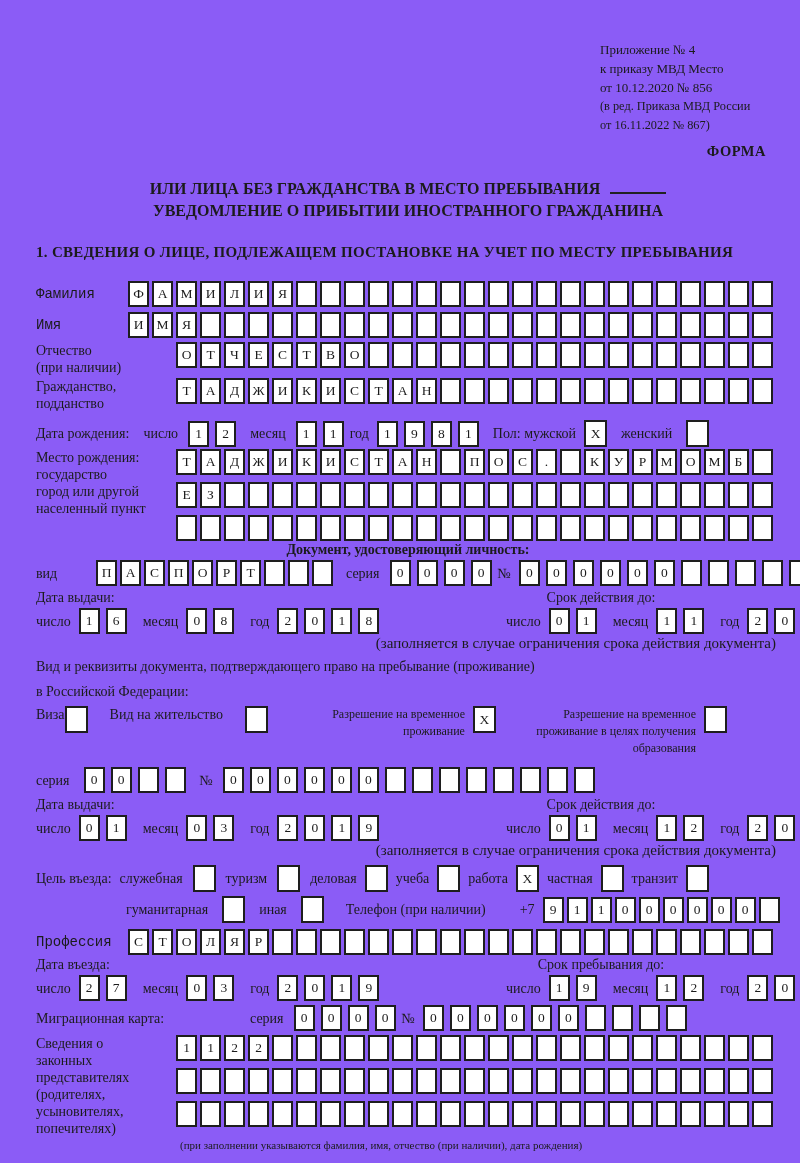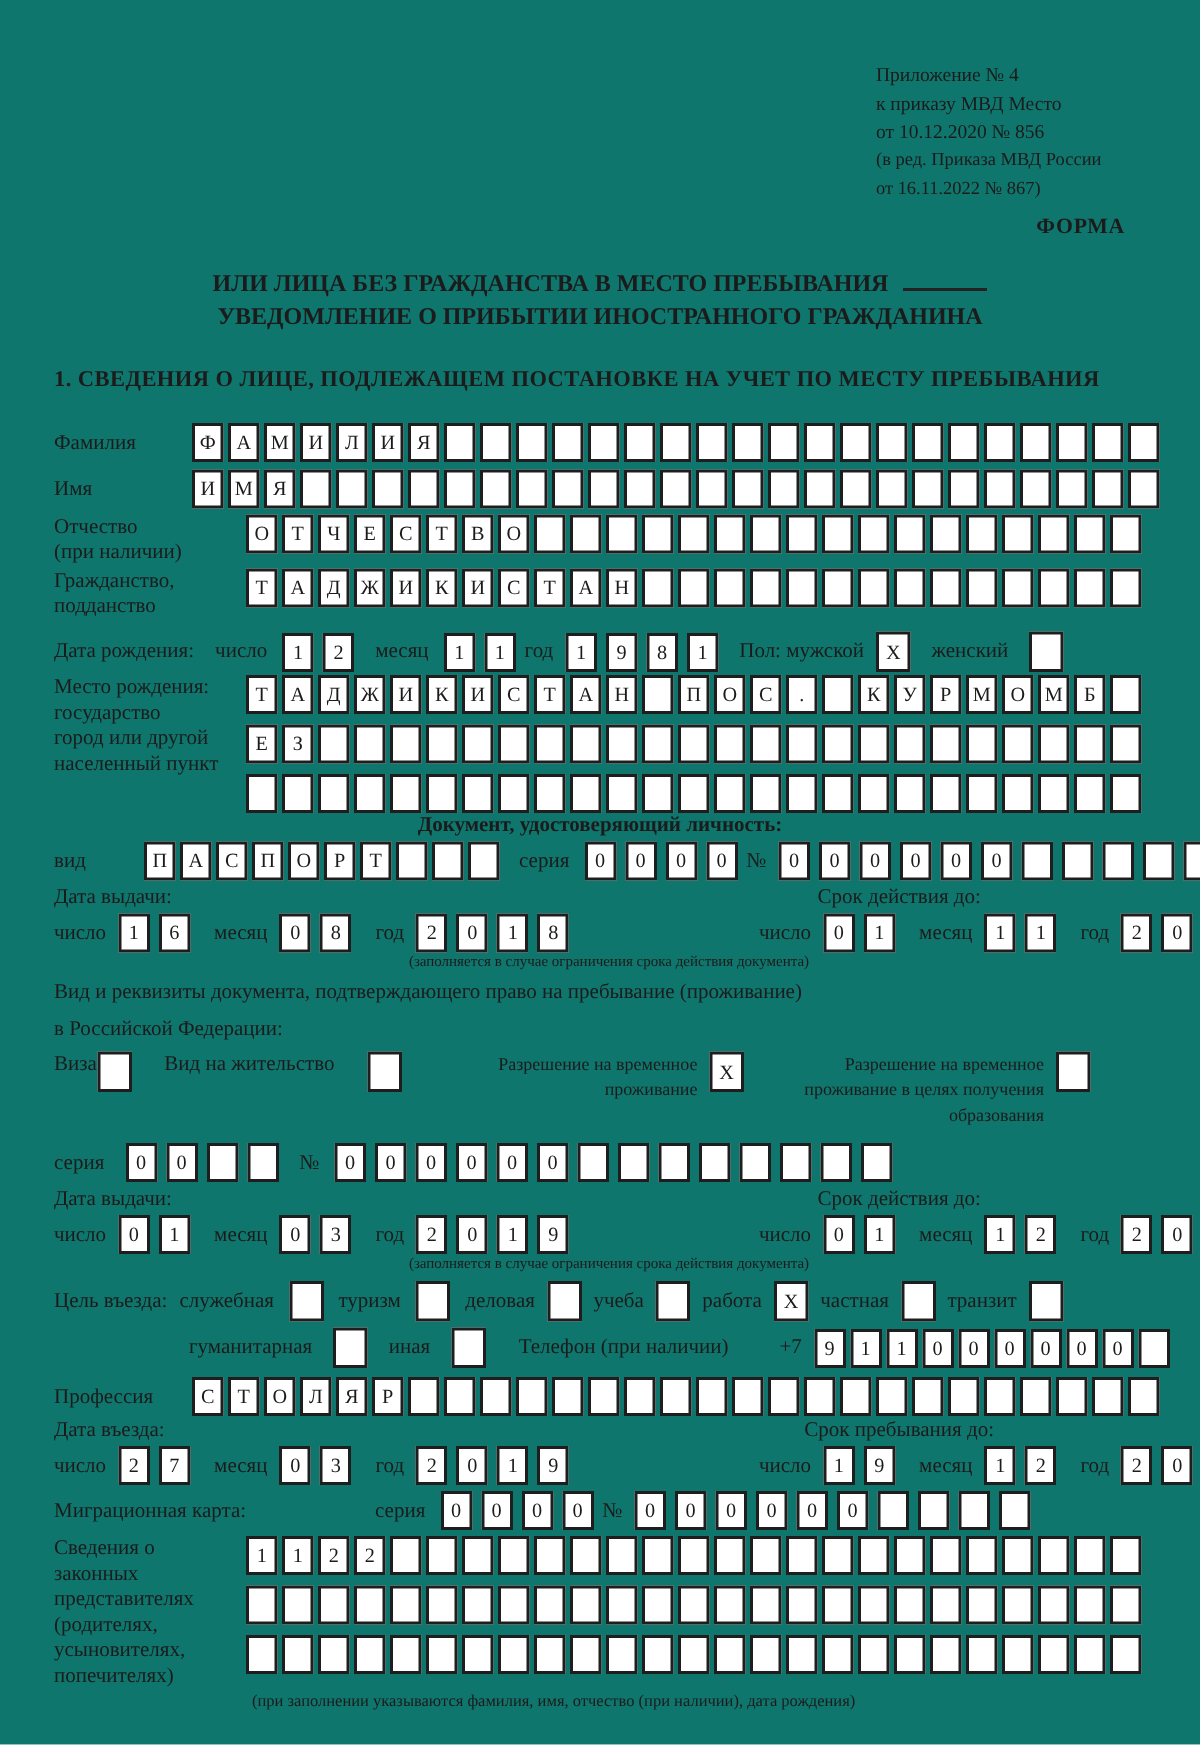--- a/index.html
+++ b/index.html
@@ -1,37 +1,37 @@
 <!DOCTYPE html>
 <html><head>
 <meta charset="utf-8">
 <style>
   html,body{margin:0;padding:0;background:#ffffff;}
   .page{
     position:relative;
     width:800px;height:1163px;
     box-sizing:border-box;
-    padding:40px 36px 0 36px;
-    background:#0f766e;
+    padding:40px 20px 0 36px;
+    background:#8b5cf6;
     color:#1b1b1b;
     font-family:"Liberation Serif","DejaVu Serif",serif;
     font-size:14px;
     overflow:hidden;
   }
   .hdr-note{margin-left:auto;width:180px;line-height:19px;font-size:13px;}
   .hdr-note .sm{font-size:12.3px;}
   .forma{text-align:right;font-weight:bold;font-size:14.5px;letter-spacing:.5px;margin:8px 14px 0 0;}
   .title{margin-top:18px;text-align:center;font-weight:bold;font-size:16px;line-height:22px;}
   .t-underline{display:inline-block;width:56px;border-bottom:2px solid #222;height:14px;margin-left:10px;}
   .sec-heading{margin-top:22px;font-weight:bold;font-size:15px;letter-spacing:.3px;white-space:nowrap;}
   .row{display:flex;align-items:flex-start;margin-top:5px;}
   .row.ac{align-items:center;}
   .lbl{font-size:14px;line-height:17px;flex:0 0 auto;}
   .lbl2{font-size:14px;line-height:17px;}
-  .w92{width:92px;}
+  .w92{width:92px;font-family:Liberation Mono, monospace;}
   .w140{width:140px;}
   .cells{display:flex;flex:0 0 auto;}
   .cell{
     box-sizing:border-box;flex:0 0 auto;
     width:21px;height:26px;margin-right:3px;
     border:2px solid #1e1e1e;background:#fff;
     display:flex;align-items:center;justify-content:center;
     font-size:13.5px;line-height:1;
   }
   .cells.sp .cell{margin-right:6px;}
@@ -39,21 +39,21 @@
   .cellcol .cells{margin-bottom:7px;}
   .cellcol .cells:last-child{margin-bottom:0;}
   .center-bold{text-align:center;font-weight:bold;font-size:14px;margin-top:1px;}
   .dlabels{display:flex;margin-top:4px;}
   .dlabels .l1{width:400px;text-align:left;}
   .dlabels .l2{width:330px;text-align:center;}
   .dgrp{display:flex;align-items:center;flex:0 0 auto;}
   .dgrp .lbl{margin-right:8px;}
   .dgrp .cells{margin-right:10px;}
   .wleft{width:470px;}
-  .note-right{width:740px;text-align:center;font-size:10px;margin-top:1px;padding-right:14px;}
+  .note-right{width:740px;text-align:right;font-size:15px;margin-top:1px;padding-right:14px;}
   .gap8{margin-left:8px;}
   .gap10{margin-left:10px;}
   .gap14{margin-left:14px;}
   .gap22{margin-left:22px;}
   .optlbl{text-align:right;font-size:12px;line-height:17px;}
   .w175{width:183px;}
   .w185{width:190px;}
   .note-center{font-size:11px;margin-top:12px;margin-left:4px;}
   .mt2{margin-top:2px}.mt4{margin-top:4px}.mt6{margin-top:6px}.mt8{margin-top:8px}.mt10{margin-top:10px}.mt20{margin-top:20px}
 </style>

